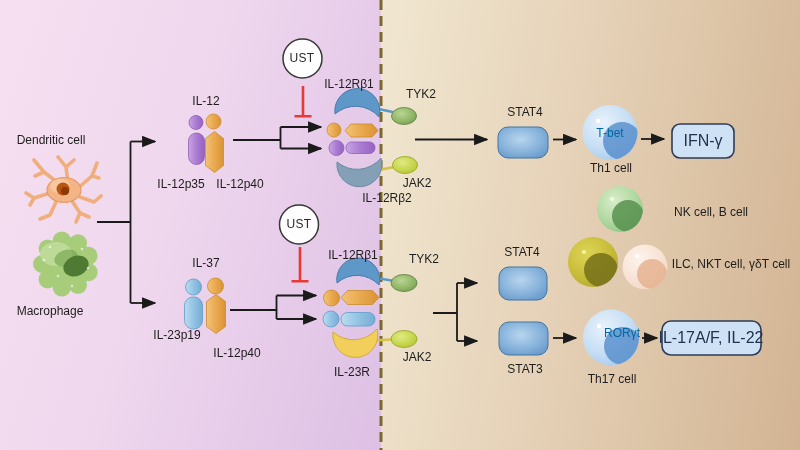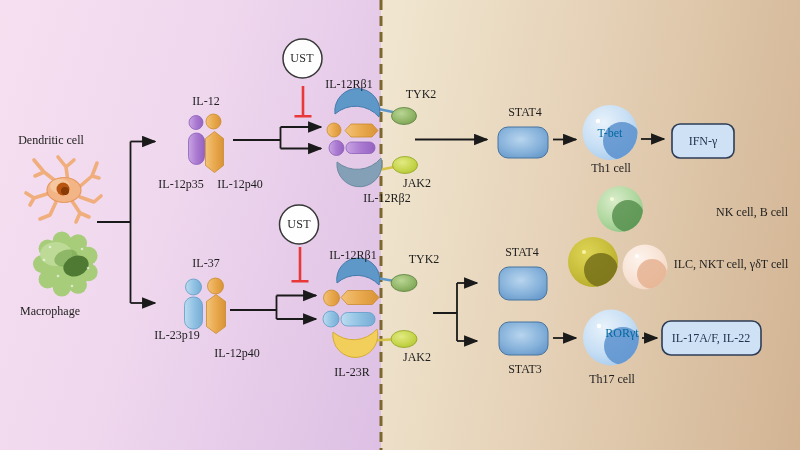--- a/index.html
+++ b/index.html
@@ -4,23 +4,23 @@
 <style>
   html,body{margin:0;padding:0;}
   #stage{position:relative;width:800px;height:450px;overflow:hidden;
          font-family:"Liberation Sans",sans-serif;background:#e8d4e8;}
   .bg{position:absolute;top:0;height:450px;}
   #bg-left{left:0;width:381px;background:linear-gradient(108deg,#f6e0f0 0%,#efd7ee 45%,#ddc0e4 100%);}
   #bg-right{left:381px;width:419px;background:linear-gradient(100deg,#f1e7d1 0%,#e5d1b7 45%,#d2b493 100%);}
   #gfx{position:absolute;left:0;top:0;}
   #labels{position:absolute;left:0;top:0;width:800px;height:450px;}
   .lbl{position:absolute;transform:translate(-50%,-50%);white-space:nowrap;
-       font-size:12px;color:#1d1d1d;line-height:1;font-family:Liberation Serif, serif;}
+       font-size:12px;color:#1d1d1d;line-height:1;}
   .navy{color:#0369a1;}
-  .boxtxt{color:#22324e;font-size:12px;}
+  .boxtxt{color:#22324e;font-size:16px;}
   .ust{color:#2a2a2a;font-size:12px;letter-spacing:.3px;}
 </style>
 </head>
 <body>
 
 <div id="stage">
   <div class="bg" id="bg-left"></div>
   <div class="bg" id="bg-right"></div>
 
   <svg id="gfx" width="800" height="450" viewBox="0 0 800 450">
@@ -268,19 +268,19 @@
     <div class="lbl" style="left:353px;top:255px;">IL-12Rβ1</div>
     <div class="lbl" style="left:352px;top:372px;">IL-23R</div>
     <div class="lbl" style="left:424px;top:259px;">TYK2</div>
     <div class="lbl" style="left:417px;top:357px;">JAK2</div>
     <div class="lbl" style="left:525px;top:112px;">STAT4</div>
     <div class="lbl" style="left:522px;top:252px;">STAT4</div>
     <div class="lbl" style="left:525px;top:369px;">STAT3</div>
     <div class="lbl navy" style="left:610px;top:133px;">T-bet</div>
     <div class="lbl" style="left:611px;top:168px;">Th1 cell</div>
     <div class="lbl boxtxt" style="left:703px;top:141px;">IFN-γ</div>
-    <div class="lbl" style="left:711px;top:212px;margin-left:41px;">NK cell, B cell</div>
+    <div class="lbl" style="left:711px;top:212px;">NK cell, B cell</div>
     <div class="lbl" style="left:731px;top:264px;">ILC, NKT cell, γδT cell</div>
     <div class="lbl navy" style="left:610px;top:333px;margin-left:12px;">RORγt</div>
     <div class="lbl" style="left:612px;top:379px;">Th17 cell</div>
     <div class="lbl boxtxt" style="left:711px;top:338px;">IL-17A/F, IL-22</div>
   </div>
 </div>
 
 </body></html>

